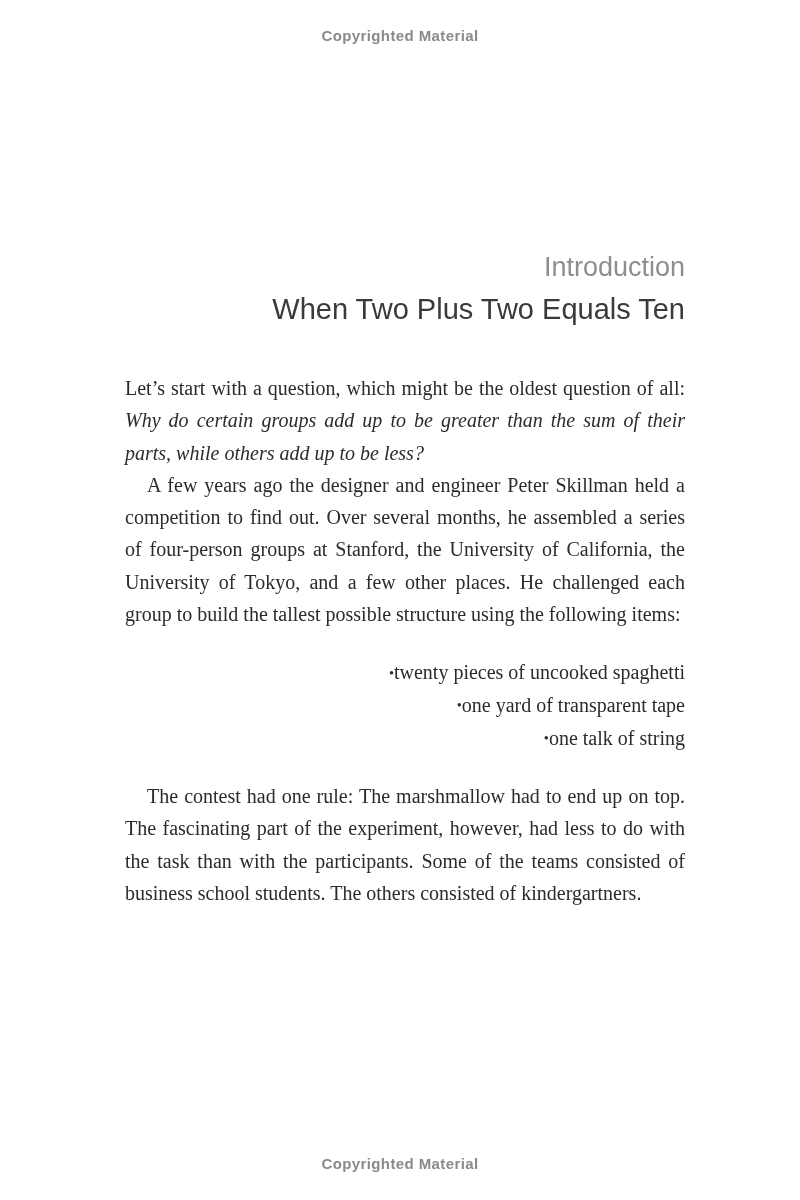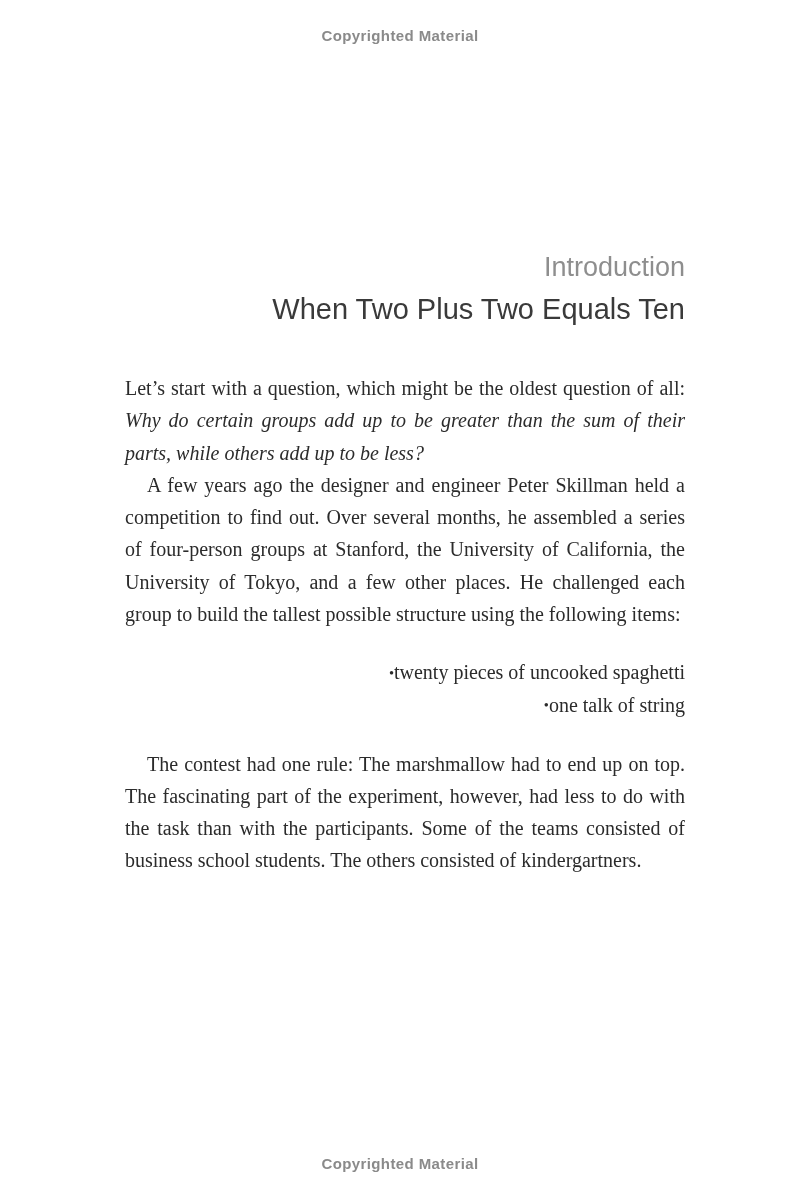--- a/index.html
+++ b/index.html
@@ -95,20 +95,21 @@
   </div>
 
   <div class="body-text">
 
     <p><span>Let’s start with a question, which might be the oldest ques­tion of all: </span><em>Why do certain groups add up to be greater than the sum of their parts, while others add up to be less?</em></p>
 
     <p class="indent">A few years ago the designer and engineer Peter Skillman held a competition to find out. Over several months, he as­sembled a series of four-person groups at Stanford, the Uni­versity of California, the University of Tokyo, and a few other places. He challenged each group to build the tallest possible structure using the following items:</p>
 
     <ul class="materials">
       <li><span class="bullet-marker">•</span><span>twenty pieces of uncooked spaghetti</span></li>
+      <li><span class="bullet-marker">•</span><span>one yard of transparent tape</span></li>
       <li><span class="bullet-marker">•</span><span>one talk of string</span></li>
     </ul>
 
     <p class="indent">The contest had one rule: The marshmallow had to end up on top. The fascinating part of the experiment, however, had less to do with the task than with the participants. Some of the teams consisted of business school students. The oth­ers consisted of kindergartners.</p>
 
 
   </div>
 
   <div class="copyright bottom">Copyrighted Material</div>
 

